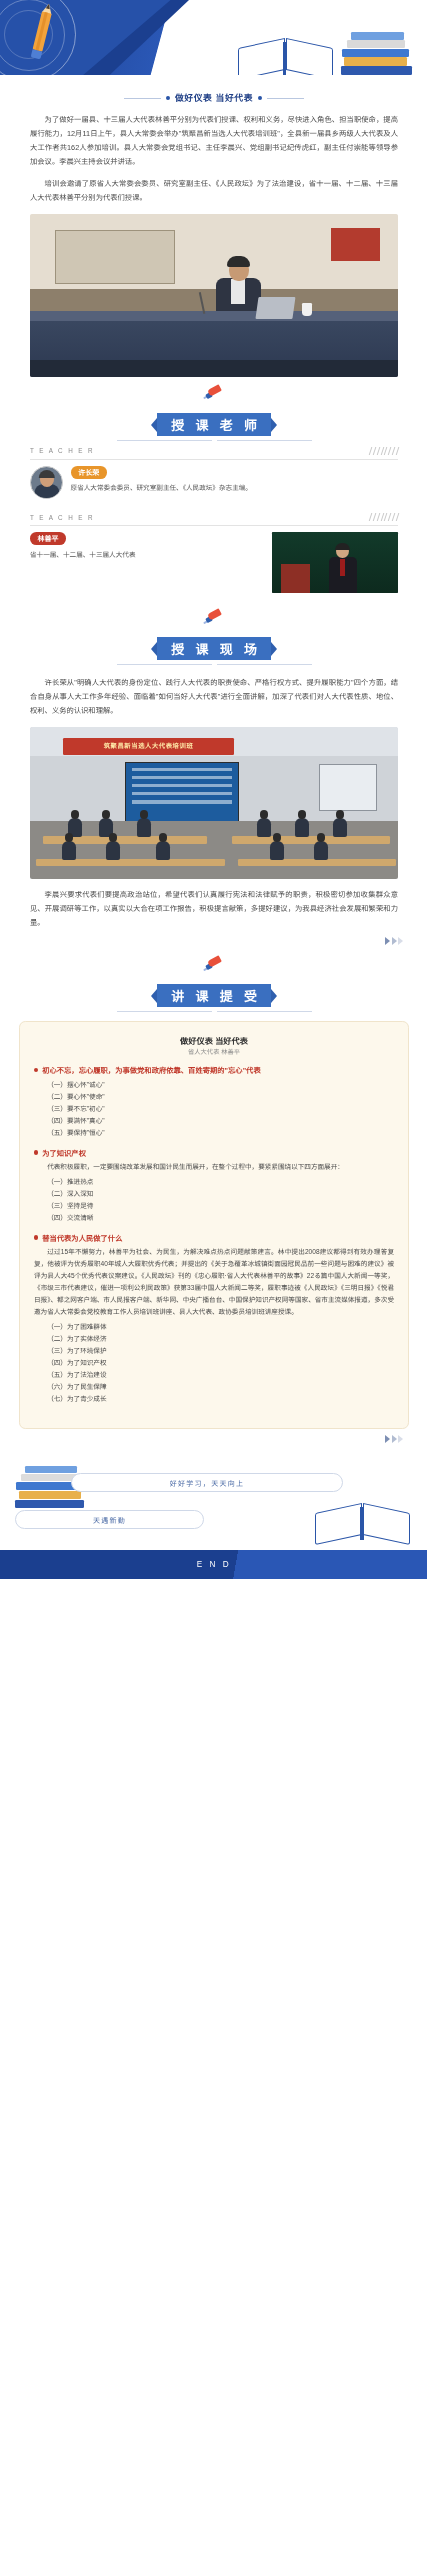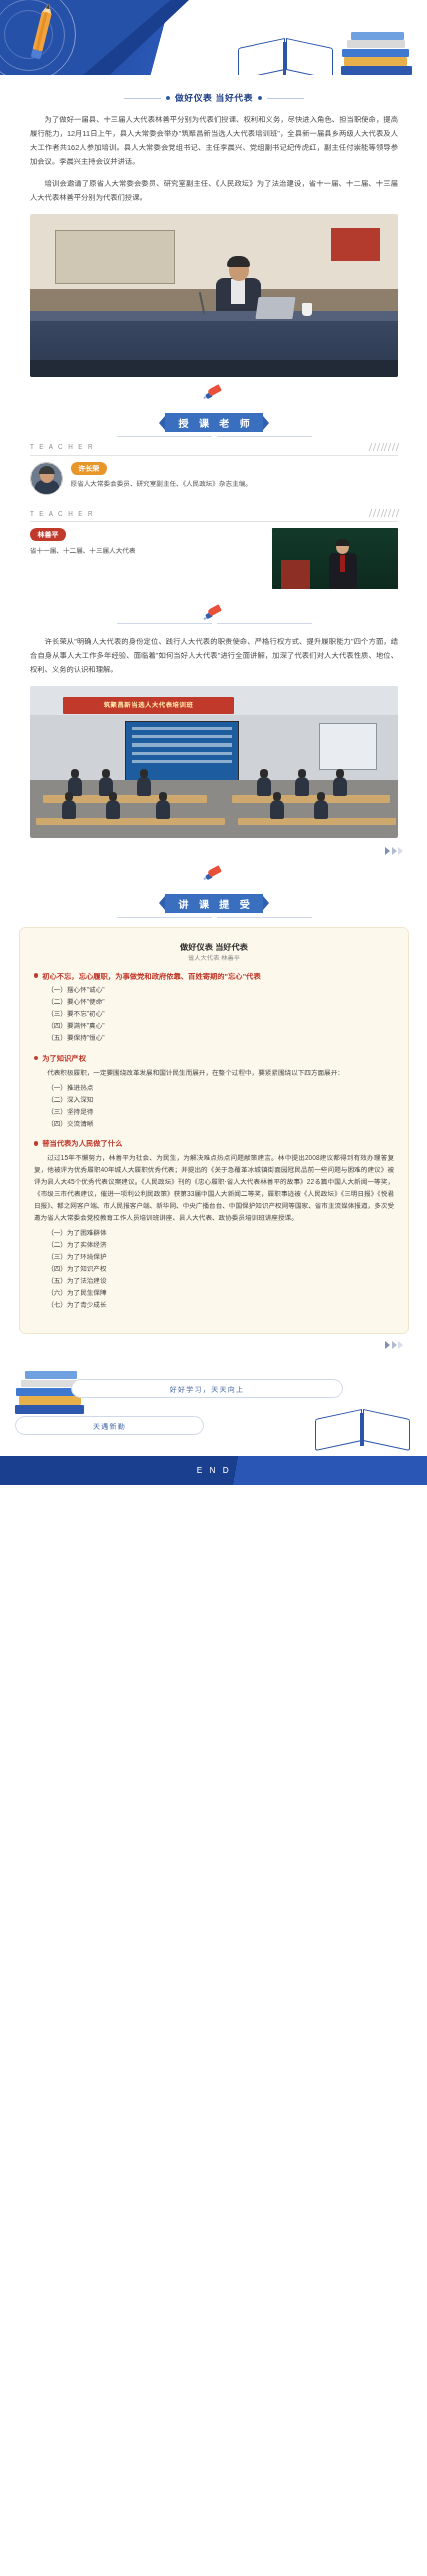--- a/index.html
+++ b/index.html
@@ -162,21 +162,21 @@
   .ribbon-wrap { margin: 11.4px 0 3.8px 0; display:flex; justify-content:center; }
   .ribbon {
     display:flex; align-items:center; gap:0; position:relative;
   }
   .ribbon .cap {
     width:0;height:0;border-top:7px solid transparent;border-bottom:7px solid transparent;
   }
   .ribbon .capL { border-right:6.3px solid #2f5fae; }
   .ribbon .capR { border-left:6.3px solid #2f5fae; }
   .ribbon .mid {
-    background:#3a6fc0; color:#fff; font-size:10px; letter-spacing:3.8px;
+    background:#3a6fc0; color:#fff; font-size:13px; letter-spacing:3.8px;
     padding:1.9px 10px 1.9px 14px; font-weight:bold;
   }
   .rocket { width:21.5px; height:16.4px; position:relative; margin:0 auto; }
   .rocket .body { position:absolute; left:5px; top:1.3px; width:12.6px; height:7px; background:#e8503a; border-radius:6.3px 1.9px 1.9px 6.3px; transform:rotate(-28deg);}
   .rocket .fin { position:absolute; left:2.5px; top:7.6px; width:6.3px; height:5px; background:#2f5fae; border-radius:1.3px; transform:rotate(-28deg);}
   .rocket .trail { position:absolute; left:0; top:10px; width:10px; height:1.9px; background:#9fb6e2; border-radius:1.3px; transform:rotate(-28deg);}
   .dashline { display:flex; align-items:center; justify-content:center; gap:5px; margin-top:1.3px;}
   .dashline .ln { height:0.6px; width:95px; background:#cfd8e8; }
 
   
@@ -375,20 +375,27 @@
           </div>
       </div>
     </div>
   </div>
 
   <div class="rocket" style="margin-top:16.4px;">
     <span class="trail"></span>
       <span class="fin"></span>
       <span class="body"></span>
   </div>
+  <div class="ribbon-wrap">
+    <div class="ribbon">
+      <span class="cap capL"></span>
+      <span class="mid">授  课  现  场</span>
+      <span class="cap capR"></span>
+    </div>
+  </div>
   <div class="dashline">
       <span class="ln"></span>
       <span class="ln"></span>
     </div>
 
   <p class="para" style="margin-top:11.4px;">许长荣从"明确人大代表的身份定位、践行人大代表的职责使命、严格行权方式、提升履职能力"四个方面，结合自身从事人大工作多年经验、面临着"如何当好人大代表"进行全面讲解，加深了代表们对人大代表性质、地位、权利、义务的认识和理解。</p>
 
   <div class="photo">
     <div class="ph2">
       <div class="ceiling"></div>
@@ -413,20 +420,21 @@
       <div class="at h" style="left:265px; bottom:42px;"></div>
       <div class="at h" style="left:303px; bottom:42px;"></div>
       <div class="at h" style="left:32px;  bottom:19px;"></div>
       <div class="at h" style="left:76px; bottom:19px;"></div>
       <div class="at h" style="left:126px; bottom:19px;"></div>
       <div class="at h" style="left:240px; bottom:19px;"></div>
       <div class="at h" style="left:284px; bottom:19px;"></div>
     </div>
   </div>
 
+  <p class="para">李晨兴要求代表们要提高政治站位，希望代表们认真履行宪法和法律赋予的职责，积极密切参加收集群众意见、开展调研等工作，以真实以大合在项工作报告，积极提言献策，多提好建议，为我县经济社会发展和繁荣和力量。</p>
 
   <div class="arrows">
       <i></i>
       <i></i>
       <i></i>
     </div>
 
   <div class="rocket" style="margin-top:11.4px;">
     <span class="trail"></span>
       <span class="fin"></span>

